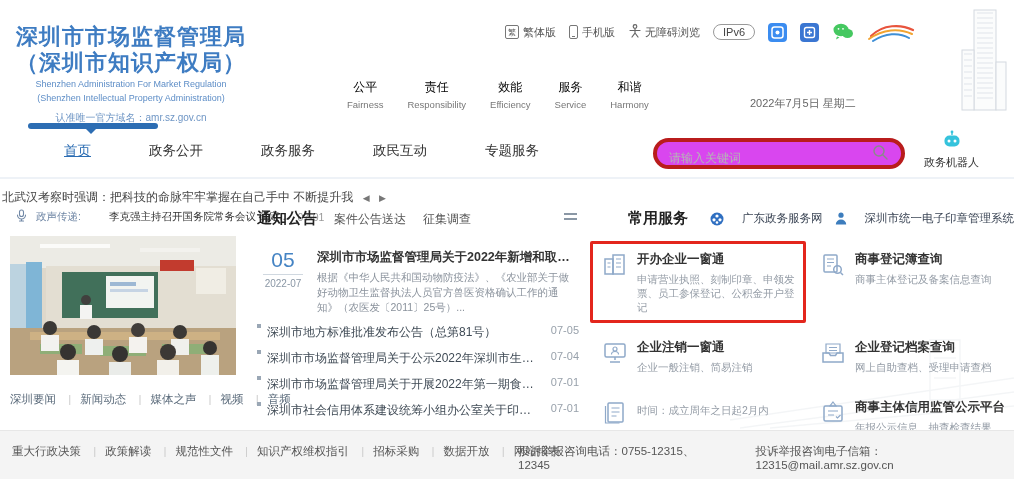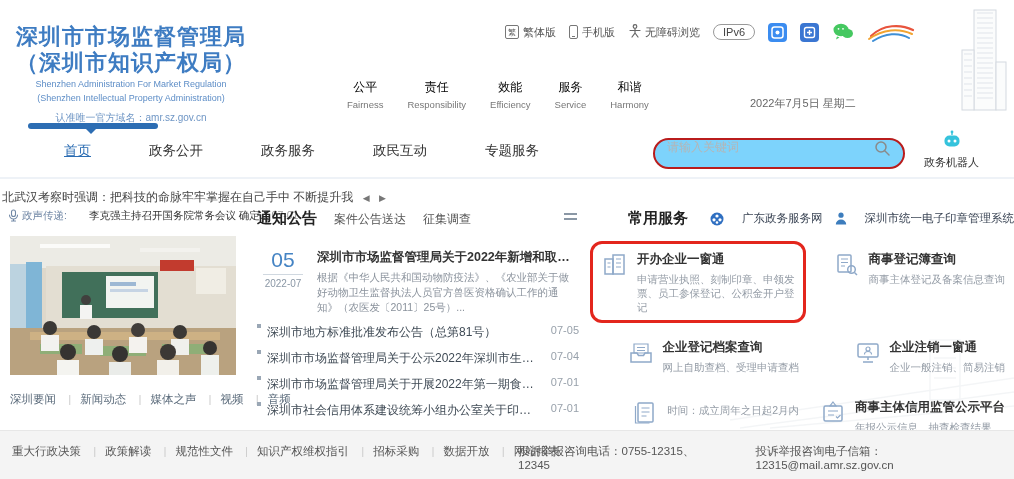--- a/index.html
+++ b/index.html
@@ -27,32 +27,32 @@
 
   .building-art { position:absolute; right:2px; top:4px; opacity:.75; }
 
   
   .navbar { position:absolute; left:0; top:123px; width:1014px; height:56px; background:#fff; border-bottom:2px solid #eef2f7; }
   .tab-ind { position:absolute; left:28px; top:0; width:130px; height:6px; background:#2c6db3; border-radius:3px; }
   .tab-ind-tri { position:absolute; left:86px; top:6px; width:0; height:0; border-left:5px solid transparent; border-right:5px solid transparent; border-top:5px solid #2c6db3; }
   .nav-items { position:absolute; left:64px; top:19px; display:flex; gap:58px; font-size:13.5px; color:#333; }
   .nav-item { cursor:pointer; }
   .nav-item.active { color:#2c6db3;text-decoration:underline; }
-  .searchbox { position:absolute; left:653px; top:15px; width:252px; height:31px; border:2px solid #b91c1c; border-radius:17px; background:#7dd3fc; display:flex; align-items:flex-start; padding:0 12px; }
+  .searchbox { position:absolute; left:653px; top:15px; width:252px; height:31px; border:4px solid #b91c1c; border-radius:17px; background:#d946ef; display:flex; align-items:flex-end; padding:0 12px; }
   .searchbox input { border:none; outline:none; flex:1; font-size:12px; color:#333; font-family:inherit; background:transparent; }
   .searchbox input::placeholder { color:#b5b5b5; }
   .robot { position:absolute; left:924px; top:7px; text-align:center; cursor:pointer; }
   .robot-label { font-size:11px; color:#333; margin-top:1px; }
 
   
   .ticker { position:absolute; left:2px; top:189px; font-size:12px; color:#444; white-space:nowrap; }
   .ticker .arrow { color:#777; font-size:9px; margin-left:6px; cursor:pointer; }
 
   
-  .voice { position:absolute; left:8px; top:209px; width:246px; font-size:10.5px; white-space:nowrap; display:flex; gap:3px; }
+  .voice { position:absolute; left:16px; top:209px; width:246px; font-size:10.5px; white-space:nowrap; display:flex; align-items:center; gap:9px; }
   .voice-label { color:#7188a6; }
   .voice-title { color:#333; cursor:pointer;margin-left:19px; }
   .voice-date { color:#999; }
   .photo { position:absolute; left:10px; top:236px; width:226px; height:139px; overflow:hidden; cursor:pointer; }
   .photo-caption { position:absolute; left:0; bottom:0; width:100%; height:37px; background:rgba(35,38,45,.62); color:#fff; font-size:10.5px; padding:4px 6px 0; }
   .dots { position:absolute; bottom:4px; left:0; width:100%; display:flex; justify-content:center; gap:6px; }
   .dot { width:5px; height:5px; border-radius:50%; background:#c9d2da; cursor:pointer; }
   .dot.active { background:#5a8fd0; }
   .media-links { position:absolute; left:10px; top:392px; font-size:11.5px; color:#5b6b7b; }
   .pipe-list span { cursor:pointer; }
@@ -79,21 +79,21 @@
   .ntitle { flex:1; min-width:0; font-size:12px; color:#3f4a55; white-space:nowrap; overflow:hidden; text-overflow:ellipsis; cursor:pointer; }
   .ndate { font-size:11px; color:#98a1ab; margin-left:10px; flex:none; }
 
   
   .services { position:absolute; left:590px; top:209px; width:424px; }
   .svc-header { display:flex; align-items:center; }
   .svc-title { font-size:15px; font-weight:bold; color:#222; margin-left:38px; }
   .svc-links { margin-left:auto; display:flex; align-items:center; gap:12px; font-size:11.5px; color:#3c4656; }
   .svc-link { display:flex; align-items:center; gap:18px; cursor:pointer; }
   .cards { display:grid; grid-template-columns:216px 204px; column-gap:2px; row-gap:6px; margin-top:13px; }
-  .card { display:flex; gap:9px; padding:7px 4px 6px 9px; border:3px solid transparent; border-radius:12px; cursor:pointer;justify-content:flex-end; }
+  .card { display:flex; gap:9px; padding:7px 4px 6px 9px; border:3px solid transparent; border-radius:2px; cursor:pointer; }
   .card.hl { border-color:#e3261d; }
   .card-icon { flex:none; margin-top:1px; }
   .card-title { font-size:12.5px; font-weight:bold; color:#333; }
   .card-desc { font-size:10.5px; color:#949ca6; line-height:14px; margin-top:4px; }
 
   .watermark { position:absolute; left:730px; top:300px; opacity:.35; pointer-events:none; }
 
   
   .footer { position:absolute; left:0; top:430px; width:1014px; height:49px; background:#f4f4f4; border-top:1px solid #e7e7e7; }
   .f-links { position:absolute; left:12px; top:13px; font-size:11.5px; color:#555; }
@@ -403,42 +403,42 @@
             </svg>
         </span>
         <div>
           <div class="card-title">商事登记簿查询</div>
           <div class="card-desc">商事主体登记及备案信息查询</div>
         </div>
       </div>
       <div class="card">
         <span class="card-icon">
           <svg width="26" height="26" viewBox="0 0 26 26" fill="none" stroke="#8fa9c9" stroke-width="1.5">
-              <path d="M6 4 h14 v9 h-14 z" stroke-width="1.2"></path>
-              <path d="M3 13 h6 l1.5 2.5 h5 L17 13 h6 v9 H3 Z"></path>
-              <path d="M9 7.5 h8 M9 10.5 h8" stroke-width="1.2"></path>
-            </svg>
-        </span>
-        <div>
-          <div class="card-title">企业登记档案查询</div>
-          <div class="card-desc">网上自助查档、受理申请查档</div>
-        </div>
-      </div>
-      <div class="card">
-        <span class="card-icon">
-          <svg width="26" height="26" viewBox="0 0 26 26" fill="none" stroke="#8fa9c9" stroke-width="1.5">
               <rect x="3" y="4" width="20" height="13" rx="1.5"></rect>
               <circle cx="13" cy="9" r="2" stroke-width="1.2"></circle>
               <path d="M9.5 14.5 a3.5 3 0 0 1 7 0" stroke-width="1.2"></path>
               <path d="M13 17 v3 M8 22 h10"></path>
             </svg>
         </span>
         <div>
           <div class="card-title">企业注销一窗通</div>
           <div class="card-desc">企业一般注销、简易注销</div>
+        </div>
+      </div>
+      <div class="card">
+        <span class="card-icon">
+          <svg width="26" height="26" viewBox="0 0 26 26" fill="none" stroke="#8fa9c9" stroke-width="1.5">
+              <path d="M6 4 h14 v9 h-14 z" stroke-width="1.2"></path>
+              <path d="M3 13 h6 l1.5 2.5 h5 L17 13 h6 v9 H3 Z"></path>
+              <path d="M9 7.5 h8 M9 10.5 h8" stroke-width="1.2"></path>
+            </svg>
+        </span>
+        <div>
+          <div class="card-title">企业登记档案查询</div>
+          <div class="card-desc">网上自助查档、受理申请查档</div>
         </div>
       </div>
       <div class="card">
         <span class="card-icon">
           <svg width="26" height="26" viewBox="0 0 26 26" fill="none" stroke="#8fa9c9" stroke-width="1.5">
               <rect x="6" y="3" width="15" height="19" rx="1"></rect>
               <path d="M3.5 6 v17 h14" stroke-width="1.2"></path>
               <path d="M9.5 8 h8 M9.5 12 h8 M9.5 16 h5" stroke-width="1.2"></path>
             </svg>
         </span>

